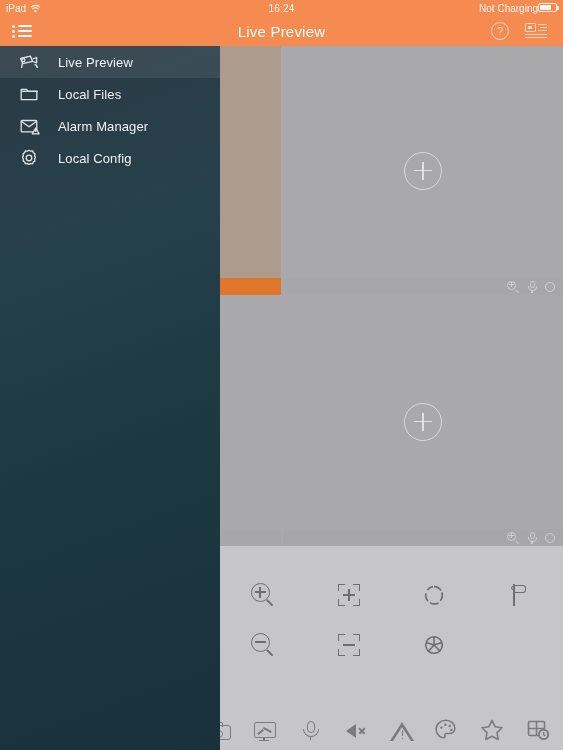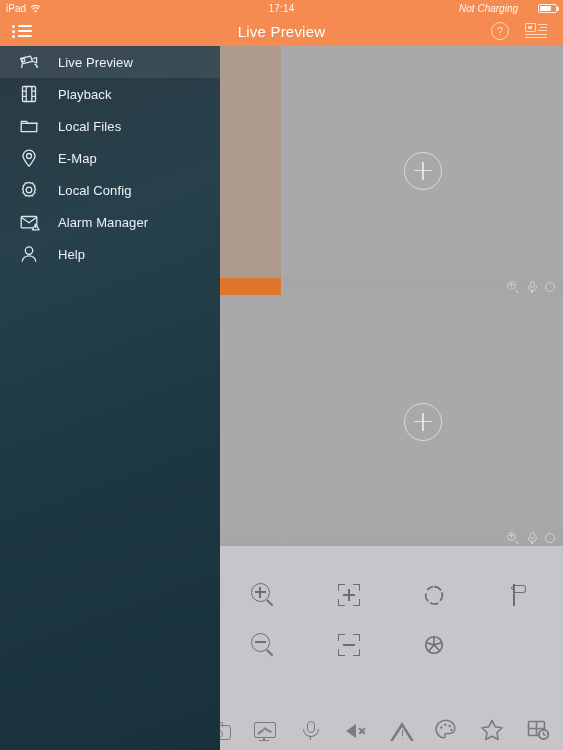--- a/index.html
+++ b/index.html
@@ -15,21 +15,21 @@
     position:absolute; top:0; left:0; width:563px; height:16px;
     background:#f58b50;
     color:#fff7f0;
     font-size:10px;
     display:flex; align-items:center;
     padding:0 6px;
     z-index:40;
   }
   #status-bar .left{ display:flex; align-items:center; gap:4px; }
   #status-bar .center{ position:absolute; left:0; right:0; text-align:center; font-size:10px; letter-spacing:.2px;}
-  #status-bar .right{ margin-left:auto; display:flex; align-items:center; gap:20px; position:relative; z-index:2;font-style:italic;}
+  #status-bar .right{ margin-left:auto; display:flex; align-items:flex-start; gap:0; position:relative; z-index:2;}
   .wifi-ico{ width:10px; height:9px; display:inline-block; position:relative; }
   .batt{ width:19px; height:9px; border:1px solid rgba(255,255,255,.85); border-radius:2px; position:relative; display:inline-block;}
   .batt:after{ content:""; position:absolute; right:-3px; top:2.5px; width:2px; height:4px;
      background:rgba(255,255,255,.85); border-radius:0 1px 1px 0;}
   .batt i{ position:absolute; left:1px; top:1px; bottom:1px; width:11px; background:#fff7f0; border-radius:1px; display:block;}
 
   
   #nav-bar{
     position:absolute; top:16px; left:0; width:563px; height:30px;
     background:#f58b50;
@@ -176,21 +176,21 @@
   <div class="left">
     <span>iPad</span>
     <span class="wifi-ico">
       <svg width="11" height="9" viewBox="0 0 11 9">
           <path d="M1 3.2a6.5 6.5 0 0 1 9 0" stroke="#fff7f0" stroke-width="1.1" fill="none"></path>
           <path d="M2.6 5a4.2 4.2 0 0 1 5.8 0" stroke="#fff7f0" stroke-width="1.1" fill="none"></path>
           <circle cx="5.5" cy="7.2" r="1.1" fill="#fff7f0"></circle>
         </svg>
     </span>
   </div>
-  <div class="center">17:14</div>
+  <div class="center">16:24</div>
   <div class="right">
     <span>Not Charging</span>
     <span class="batt">
         <i></i>
       </span>
   </div>
 </div>
 
 <div id="nav-bar">
   <div id="menu-btn">
@@ -444,76 +444,49 @@
         <path d="M4.4 12.4 L3.6 16.8"></path>
         <circle cx="5.4" cy="9.2" r="1.5"></circle>
         <path d="M14.6 7.8 L18.6 6.5 L18.6 11.8 L15.1 10.5"></path>
         <path d="M16.5 13.5 a2.6 2.6 0 0 1 2.6 2.6"></path>
         <path d="M18 15.6 a1.4 1.4 0 0 1 1.4 1.4"></path>
       </svg>
     </span>
     <span class="side-label">Live Preview</span>
   </div>
 
-  <div class="side-item">
-    <span class="side-ico">
-      <svg width="22" height="22" viewBox="0 0 22 22" fill="none" stroke="currentColor" stroke-width="1.3">
-        <rect x="4.5" y="3.5" width="13" height="15" rx="1"></rect>
-        <path d="M8.2 3.5v15 M13.8 3.5v15 M4.5 8.2h3.7 M4.5 13.4h3.7 M13.8 8.2h3.7 M13.8 13.4h3.7"></path>
-      </svg>
-    </span>
-    <span class="side-label">Playback</span>
-  </div>
 
 
   <div class="side-item">
     <span class="side-ico">
       <svg width="22" height="22" viewBox="0 0 22 22" fill="none" stroke="currentColor" stroke-width="1.3" stroke-linejoin="round">
         <path d="M3.2 6.3h5.4l1.5 2h8.7v8.3H3.2z"></path>
         <path d="M3.2 8.3h16.6"></path>
       </svg>
     </span>
     <span class="side-label">Local Files</span>
   </div>
 
-  <div class="side-item">
-    <span class="side-ico">
-      <svg width="22" height="22" viewBox="0 0 22 22" fill="none" stroke="currentColor" stroke-width="1.3">
-        <path d="M11 19.2c3.4-4.4 6-7 6-10.1a6 6 0 1 0-12 0c0 3.1 2.6 5.7 6 10.1z"></path>
-        <circle cx="11" cy="9" r="2.5"></circle>
-      </svg>
-    </span>
-    <span class="side-label">E-Map</span>
-  </div>
-
-
-  <div class="side-item">
-    <span class="side-ico">
-      <svg width="22" height="22" viewBox="0 0 22 22" fill="none" stroke="currentColor" stroke-width="1.3" stroke-linejoin="round">
-        <path d="M11 3.2l1.7.9 1.9-.3.7 1.8 1.6 1.1-.3 1.9.9 1.7-.9 1.7.3 1.9-1.6 1.1-.7 1.8-1.9-.3-1.7.9-1.7-.9-1.9.3-.7-1.8-1.6-1.1.3-1.9-.9-1.7.9-1.7-.3-1.9L6.7 5.6l.7-1.8 1.9.3z"></path>
-        <circle cx="11" cy="11" r="2.8"></circle>
-      </svg>
-    </span>
-    <span class="side-label">Local Config</span>
-  </div>
+
 
   <div class="side-item">
     <span class="side-ico">
       <svg width="22" height="22" viewBox="0 0 22 22" fill="none" stroke="currentColor" stroke-width="1.3" stroke-linejoin="round">
         <rect x="3.2" y="5.5" width="15.6" height="11.4" rx="1"></rect>
         <path d="M3.2 6.2l7.8 5.6 7.8-5.6"></path>
         <path d="M14.3 18.8l3.4-5.8 3.4 5.8z" fill="#1e3842"></path>
         <path d="M17.7 15.1v1.8 M17.7 17.9v.2"></path>
       </svg>
     </span>
     <span class="side-label">Alarm Manager</span>
   </div>
 
   <div class="side-item">
     <span class="side-ico">
-      <svg width="22" height="22" viewBox="0 0 22 22" fill="none" stroke="currentColor" stroke-width="1.3">
-        <circle cx="11" cy="7.6" r="3.7"></circle>
-        <path d="M4.2 18.8c0-3.6 3-6 6.8-6s6.8 2.4 6.8 6"></path>
+      <svg width="22" height="22" viewBox="0 0 22 22" fill="none" stroke="currentColor" stroke-width="1.3" stroke-linejoin="round">
+        <path d="M11 3.2l1.7.9 1.9-.3.7 1.8 1.6 1.1-.3 1.9.9 1.7-.9 1.7.3 1.9-1.6 1.1-.7 1.8-1.9-.3-1.7.9-1.7-.9-1.9.3-.7-1.8-1.6-1.1.3-1.9-.9-1.7.9-1.7-.3-1.9L6.7 5.6l.7-1.8 1.9.3z"></path>
+        <circle cx="11" cy="11" r="2.8"></circle>
       </svg>
     </span>
-    <span class="side-label">Help</span>
-  </div>
+    <span class="side-label">Local Config</span>
+  </div>
+
 </div>
 
 </body></html>

